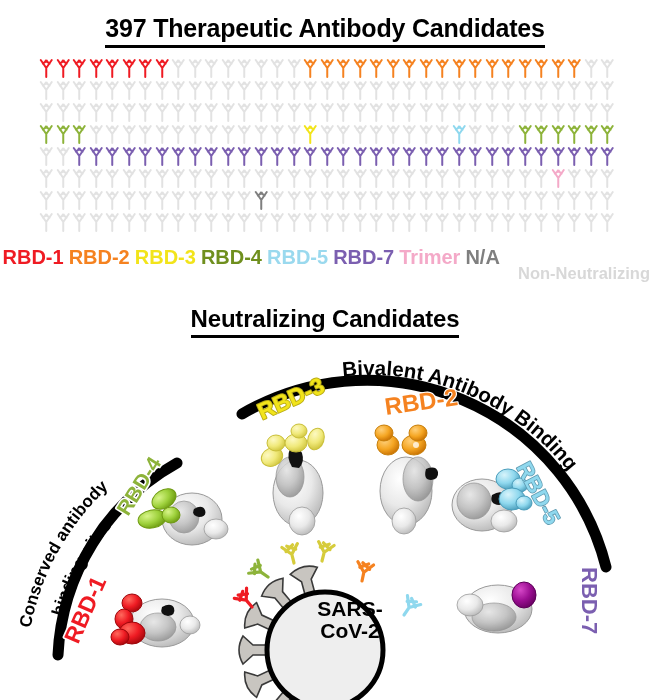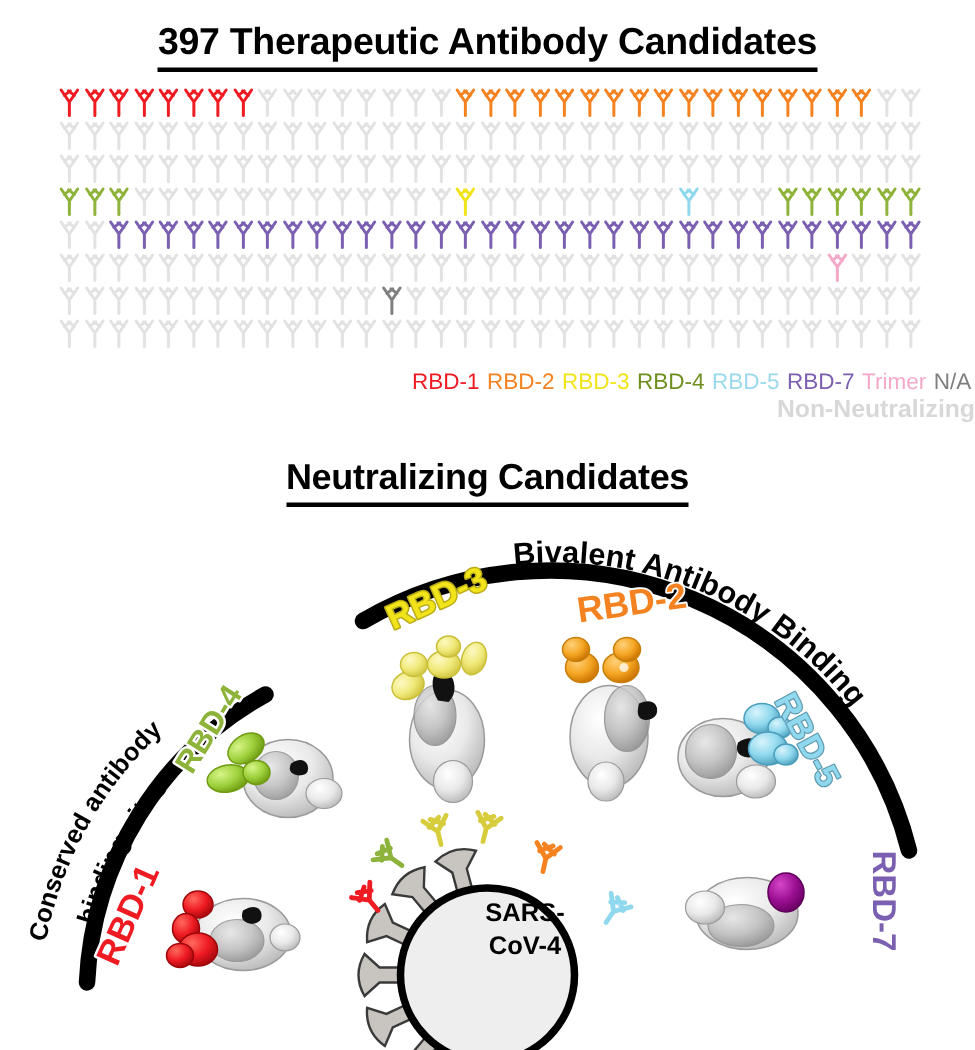--- a/index.html
+++ b/index.html
@@ -23,40 +23,40 @@
 
   
   #ab-grid{
     position:absolute;left:38px;top:56px;width:578px;height:176px;
   }
   .ab-row{display:flex;height:22px;}
   .ab{width:16.5px;height:22px;display:block;flex:0 0 auto;}
 
   
   #legend{
-    position:absolute;left:0;top:246px;width:650px;text-align:right;
-    font-size:15px;font-weight:normal;white-space:nowrap;
+    position:absolute;left:0;top:246px;width:650px;text-align:left;
+    font-size:20px;font-weight:bold;white-space:nowrap;
   }
   #legend .li{margin:0 2.5px;}
   #legend-sub{
     position:absolute;left:0;top:264px;width:650px;text-align:right;
     font-size:16.5px;font-weight:bold;color:#d8d8d8;
   }
 
   
   #schematic{position:absolute;left:0;top:345px;width:650px;height:355px;}
   #schematic svg{display:block;}
 
   .arcLabel{font-family:"Liberation Sans", sans-serif;font-weight:bold;fill:#000;}
   .rbdLabel{font-family:"Liberation Sans", sans-serif;font-weight:bold;
             paint-order:stroke fill;stroke-linejoin:round;}
 
   #center-circle-label{
     position:absolute;left:300px;top:598px;width:100px;text-align:center;
-    font-size:17px;font-weight:bold;color:#000;line-height:22px;
+    font-size:21px;font-weight:bold;color:#000;line-height:22px;
     pointer-events:none;
   }
 </style>
 </head>
 <body>
 
 <div id="root">
 
   <div class="fig-title" id="title-top">
     <span class="u">397 Therapeutic Antibody Candidates</span>
@@ -1123,16 +1123,16 @@
       <text class="rbdLabel" x="0" y="0" font-size="24" fill="#f58220" stroke="#ffffff" stroke-width="2.4" transform="translate(386,70) rotate(-8)">RBD-2</text>
 
       <text class="rbdLabel" x="0" y="0" font-size="22" fill="#8fd8ee" stroke="#5f9ab0" stroke-width="1.6" transform="translate(516,122) rotate(62)">RBD-5</text>
 
       <text class="rbdLabel" x="0" y="0" font-size="22" fill="#7b5fb0" stroke="#ffffff" stroke-width="2.4" transform="translate(582,222) rotate(90)">RBD-7</text>
     </svg>
   </div>
 
   <div id="center-circle-label">
     <div>SARS-</div>
-    <div>CoV-4</div>
+    <div>CoV-2</div>
   </div>
 
 </div>
 
 </body></html>

